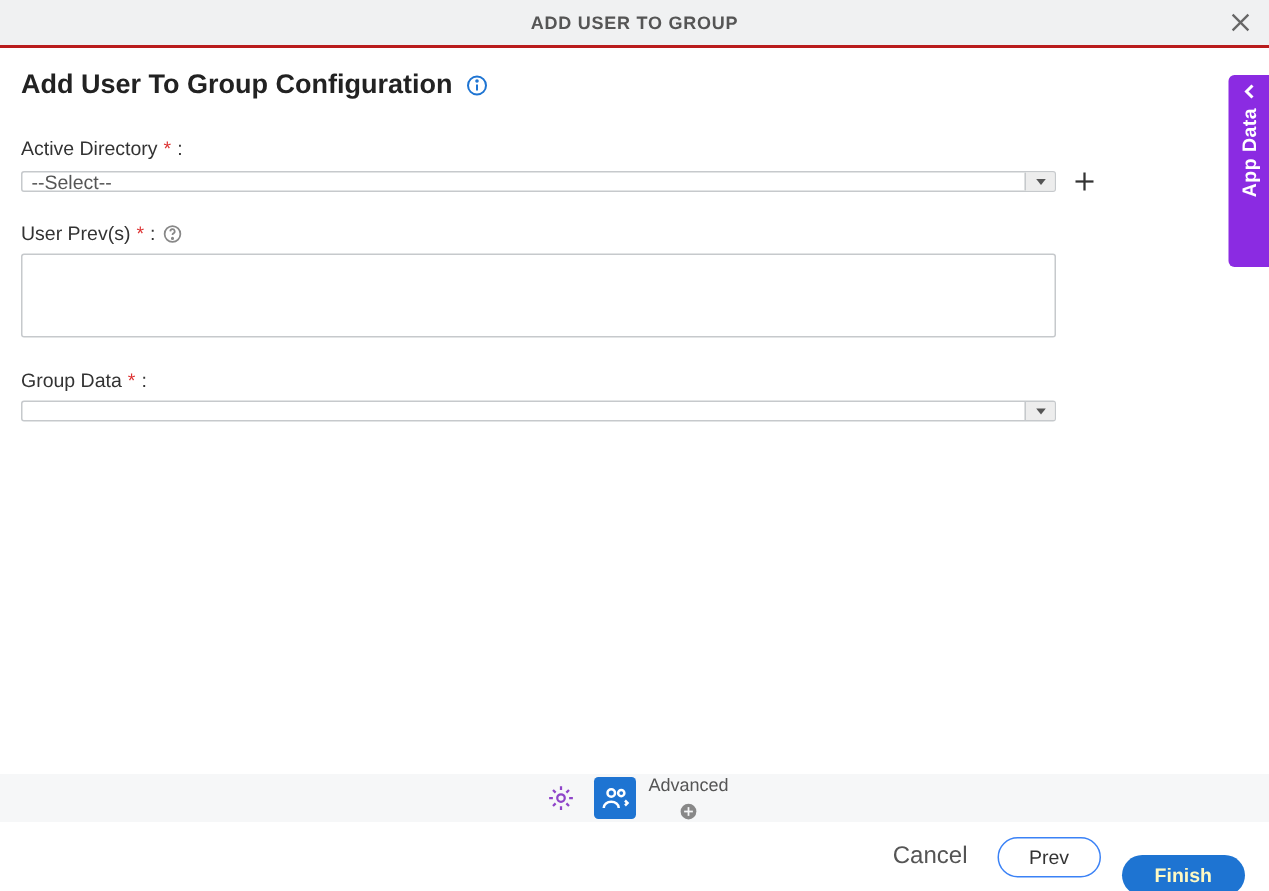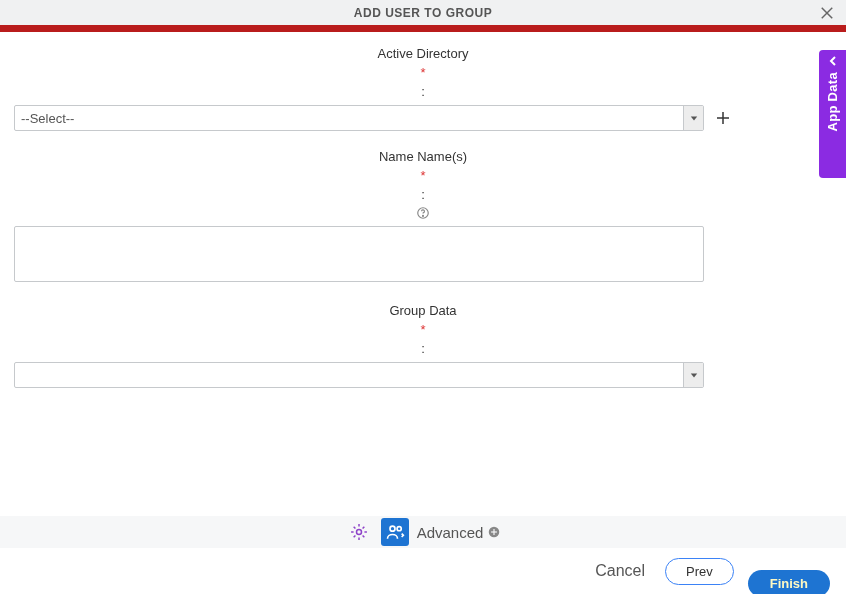--- a/index.html
+++ b/index.html
@@ -14,21 +14,21 @@
     overflow: hidden;
     position: relative;
   }
   .top-bar {
     height: 32px;
     background: #f0f1f2;
     position: relative;
     display: flex;
     align-items: center;
     justify-content: center;
-    border-bottom: 7px solid #b91c1c;
+    border-bottom: 2px solid #b91c1c;
   }
   .top-bar-title {
     font-size: 12px;
     font-weight: 600;
     color: #555;
     letter-spacing: 0.5px;
   }
   .close-x {
     position: absolute;
     right: 10px;
@@ -56,38 +56,37 @@
     width: 16px; height: 16px;
     color: #1e74d2;
   }
   .info-icon svg { width:100%; height:100%; display:block; }
   .field-group { margin-bottom: 18px; }
   .field-label {
     font-size: 13px;
     color: #333;
     margin-bottom: 6px;
     display: flex;
-    align-items: center;
+    align-items: flex-end;
     gap: 4px;
-    flex-direction: column;
   }
   .req { color: #d33; }
   .help-icon {
     width: 14px; height: 14px;
     color: #888;
     cursor: pointer;
   }
   .help-icon svg { width:100%; height:100%; display:block; }
   .select-row { display:flex; align-items:center; gap:10px; }
   .select-box {
     flex: 0 0 690px;
     display:flex;
     border: 1px solid #c6c9cc;
     border-radius: 2px;
-    height: 26px;
+    height: 14px;
     background: #fff;
   }
   .select-box.small { flex: 0 0 690px; }
   .select-value {
     flex: 1;
     padding: 0 6px;
     font-size: 13px;
     color: #555;
     display:flex;
     align-items:center;
@@ -139,26 +138,27 @@
     cursor:pointer;
   }
   .tb-icon.gear { color: #8f44c9; }
   .tb-icon.gear svg { width:20px; height:20px; }
   .tb-icon.users {
     background: #1e74d2;
     color: #fff;
   }
   .tb-icon.users svg { width:20px; height:20px; }
   .adv-label {
-    font-size: 15px;
+    font-size: 12px;
     color: #555;
     display:flex;
     align-items:center;
     gap:4px;
     cursor:pointer;
+    flex-direction:column;
   }
   .adv-plus {
     width:14px; height:14px;
     color:#888;
   }
   .adv-plus svg { width:100%; height:100%; display:block; }
   
   .footer {
     position: absolute;
     left:0; right:0; bottom:0;
@@ -229,20 +229,30 @@
   <span class="top-bar-title">ADD USER TO GROUP</span>
   <span class="close-x">
     <svg viewBox="0 0 24 24" fill="none" stroke="currentColor" stroke-width="2">
         <line x1="5" y1="5" x2="19" y2="19"></line>
         <line x1="19" y1="5" x2="5" y2="19"></line>
       </svg>
   </span>
 </div>
 
 <div class="content">
+  <div class="page-heading">
+    <span>Add User To Group Configuration</span>
+    <span class="info-icon">
+      <svg viewBox="0 0 24 24" fill="none" stroke="currentColor" stroke-width="2">
+          <circle cx="12" cy="12" r="9"></circle>
+          <line x1="12" y1="11" x2="12" y2="17"></line>
+          <circle cx="12" cy="7.5" r="0.8" fill="currentColor"></circle>
+        </svg>
+    </span>
+  </div>
 
   <div class="field-group">
     <div class="field-label">
       <span>Active Directory</span>
       <span class="req">*</span>
         <span>:</span>
     </div>
     <div class="select-row">
       <div class="select-box">
         <div class="select-value">--Select--</div>
@@ -256,21 +266,21 @@
         <svg viewBox="0 0 24 24" fill="none" stroke="currentColor" stroke-width="2">
             <line x1="12" y1="4" x2="12" y2="20"></line>
             <line x1="4" y1="12" x2="20" y2="12"></line>
           </svg>
       </span>
     </div>
   </div>
 
   <div class="field-group">
     <div class="field-label">
-      <span>Name Name(s)</span>
+      <span>User Prev(s)</span>
       <span class="req">*</span>
         <span>:</span>
       <span class="help-icon">
         <svg viewBox="0 0 24 24" fill="none" stroke="currentColor" stroke-width="2">
             <circle cx="12" cy="12" r="9"></circle>
             <path d="M9.5 9a2.5 2.5 0 1 1 3.5 2.3c-.9.4-1 1-1 1.7"></path>
             <circle cx="12" cy="17" r="0.8" fill="currentColor"></circle>
           </svg>
       </span>
     </div>

